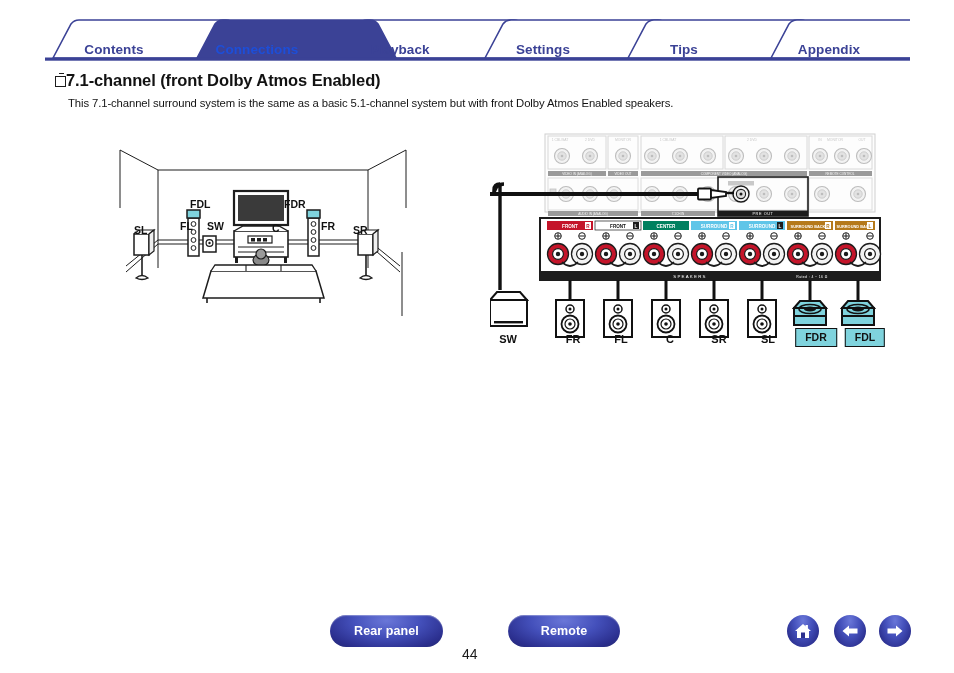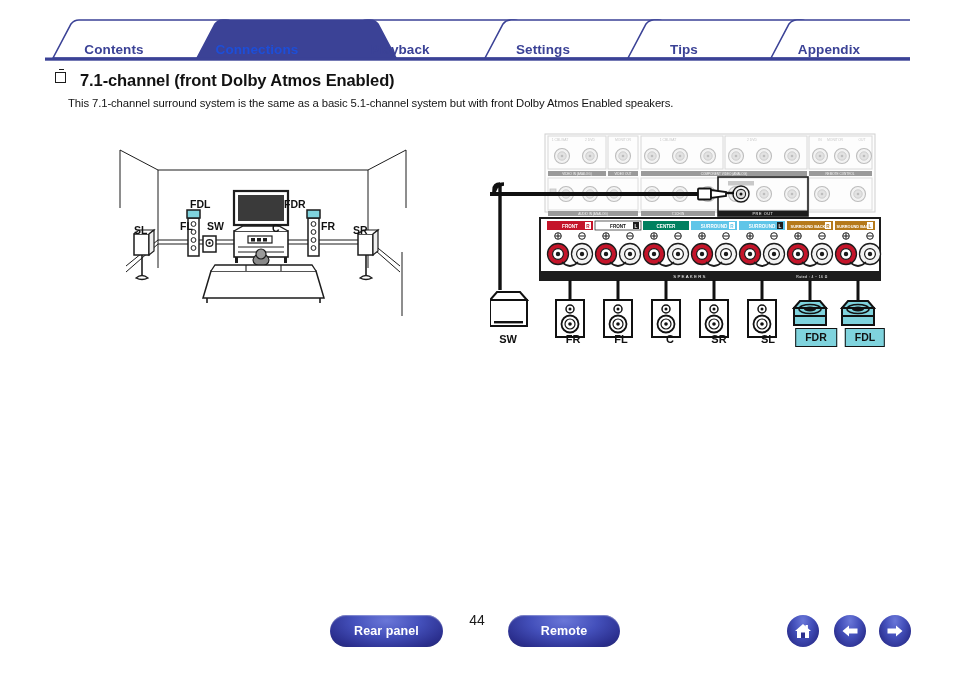--- a/index.html
+++ b/index.html
@@ -20,21 +20,21 @@
   .tab-label {
     position:absolute; top:31px; transform:translate(-50%,-50%);
     font-size:13.5px; font-weight:bold; color:#3b4296;
     white-space:nowrap; letter-spacing:0.1px;
   }
   .tab-label.active { color:#1d4ed8; }
 
   
   .heading-row {
     position:absolute; left:55px; top:71px;
-    display:flex; gap:14px;
+    display:flex; align-items:center; gap:0;
   }
   .heading-bullet {
     width:11px; height:11px; border:1.8px solid #1c1c1c;
     position:relative; top:1px;
   }
   .heading-bullet::before{
     content:""; position:absolute; left:2px; top:-4px;
     width:6px; height:3px; background:#ffffff;
   }
   .heading-bullet::after{
@@ -73,22 +73,22 @@
   .bottomnav { position:absolute; left:0; top:615px; width:954px; height:46px; }
   .pill {
     position:absolute; height:32px; border-radius:16px;
     background:radial-gradient(ellipse at 50% 18%, #6a77d8 0%, #4450bb 42%, #2b2f8e 80%, #232870 100%);
     box-shadow:inset 0 1px 1px rgba(255,255,255,.35);
     display:flex; align-items:center; justify-content:center;
     color:#ffffff; font-size:12.5px; font-weight:bold;
     letter-spacing:0.1px;
   }
   .pagenum {
-    position:absolute; left:462px; top:612px; width:30px;
-    text-align:center; font-size:14px; color:#1a1a1a;
+    position:absolute; left:462px; top:646px; width:30px;
+    text-align:left; font-size:14px; color:#1a1a1a;
   }
   .navicon {
     position:absolute; top:0; width:32px; height:32px; border-radius:50%;
     background:radial-gradient(ellipse at 50% 18%, #6a77d8 0%, #4450bb 42%, #2b2f8e 80%, #232870 100%);
     display:flex; align-items:center; justify-content:center;
   }
 </style>
 </head>
 <body>
 

